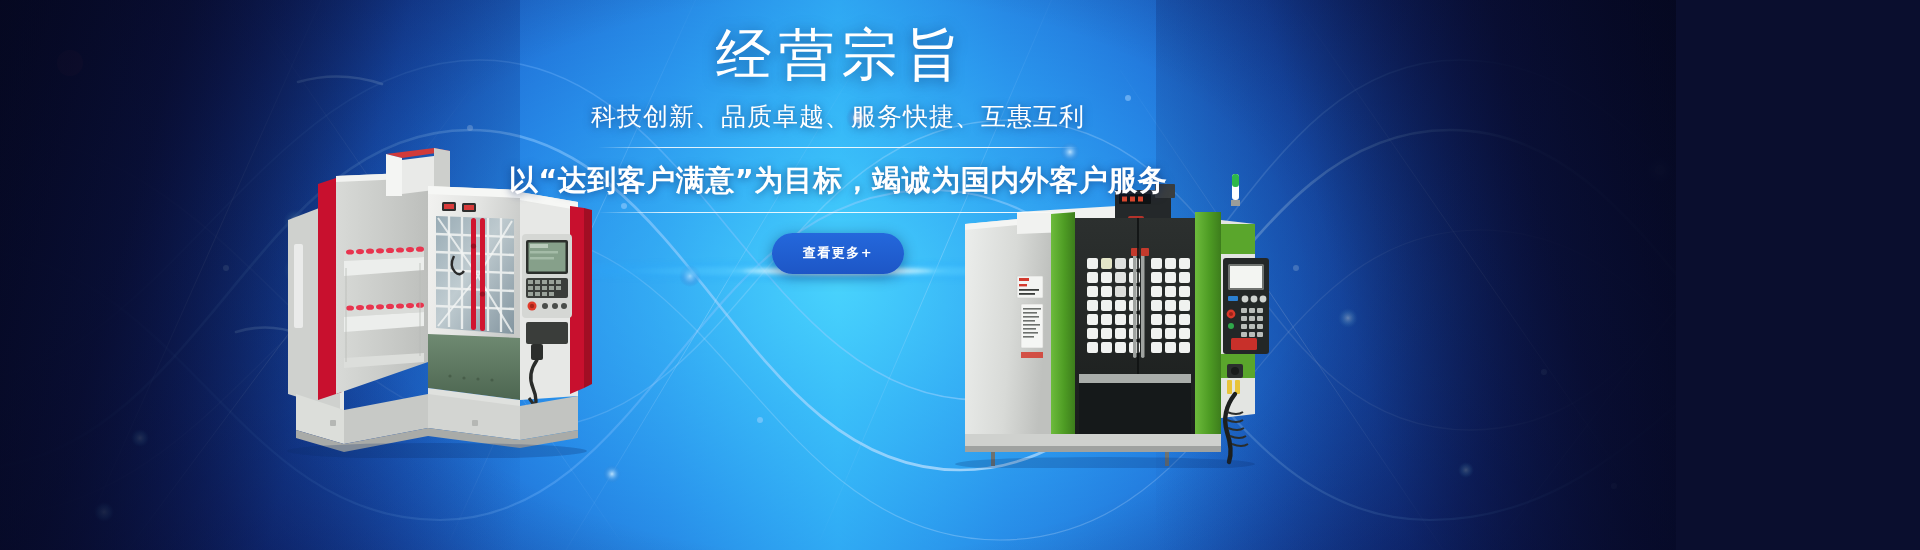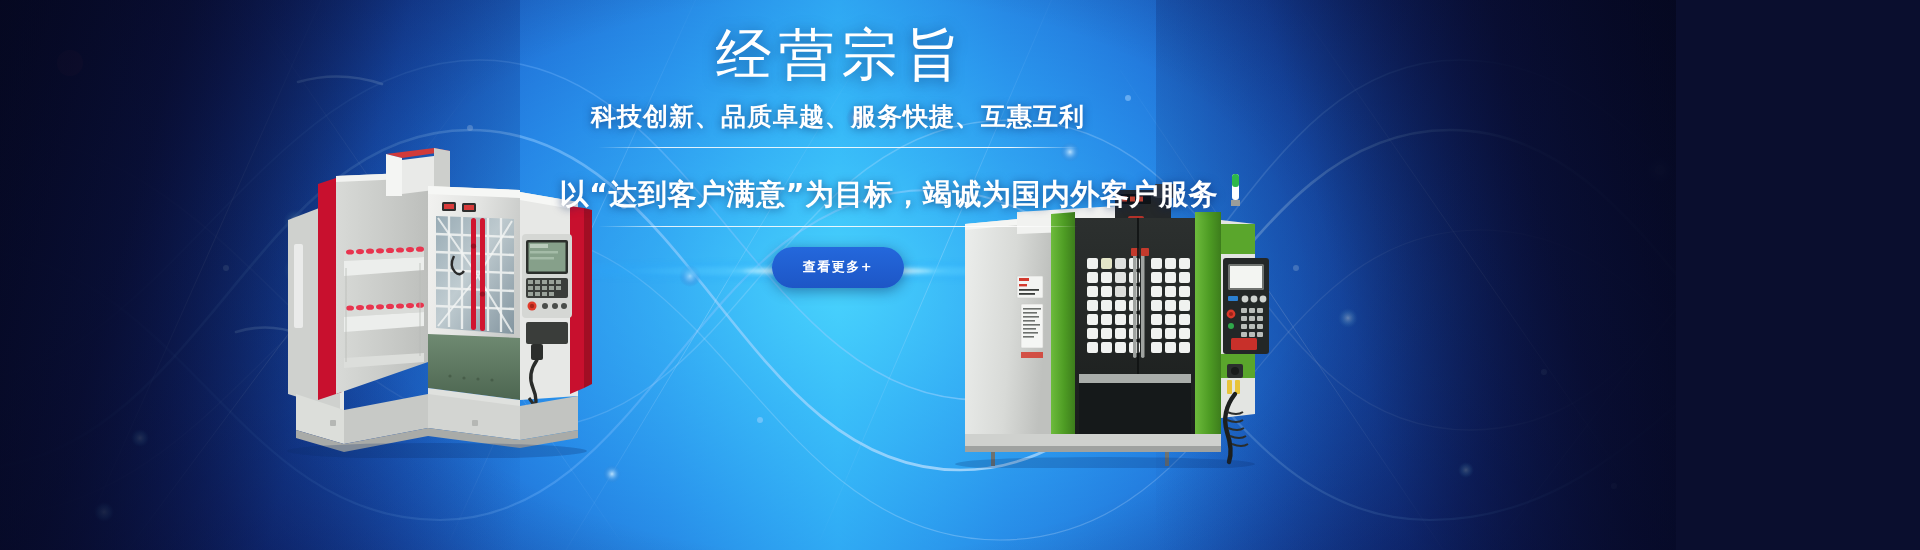--- a/index.html
+++ b/index.html
@@ -76,40 +76,39 @@
     letter-spacing:7px;
     text-indent:7px;
     font-weight:400;
     text-shadow:0 2px 14px rgba(5,25,80,.55);
   }
   .subtitle{
     margin-top:16px;
     font-size:25px;
     line-height:1.25;
     color:#ffffff;
-    font-weight:700;
+    font-weight:400;
     letter-spacing:1px;
     text-shadow:0 1px 8px rgba(6,30,90,.6);
   }
   .rule{
     width:480px; height:1px;
     margin:15px auto 0 auto;
     background:linear-gradient(90deg, rgba(255,255,255,0) 0%, rgba(255,255,255,.85) 14%, rgba(255,255,255,.9) 86%, rgba(255,255,255,0) 100%);
   }
   .rule.bottom{ margin:14px auto 0 auto; }
   .tagline{
-    margin-top:28px;
+    margin-top:14px;
     font-size:29px;
     line-height:1.25;
     color:#ffffff;
     font-weight:700;
     letter-spacing:.5px;
     white-space:nowrap;
     text-shadow:0 1px 9px rgba(6,30,90,.6);
-    text-align:right;
   }
   .cta-wrap{ margin-top:20px; }
   .cta{
     display:inline-block;
     padding:11px 31px 12px 31px;
     border-radius:22px;
     background:linear-gradient(180deg,#2468dc 0%,#1d56c6 100%);
     color:#ffffff;
     font-size:13px;
     font-weight:700;

